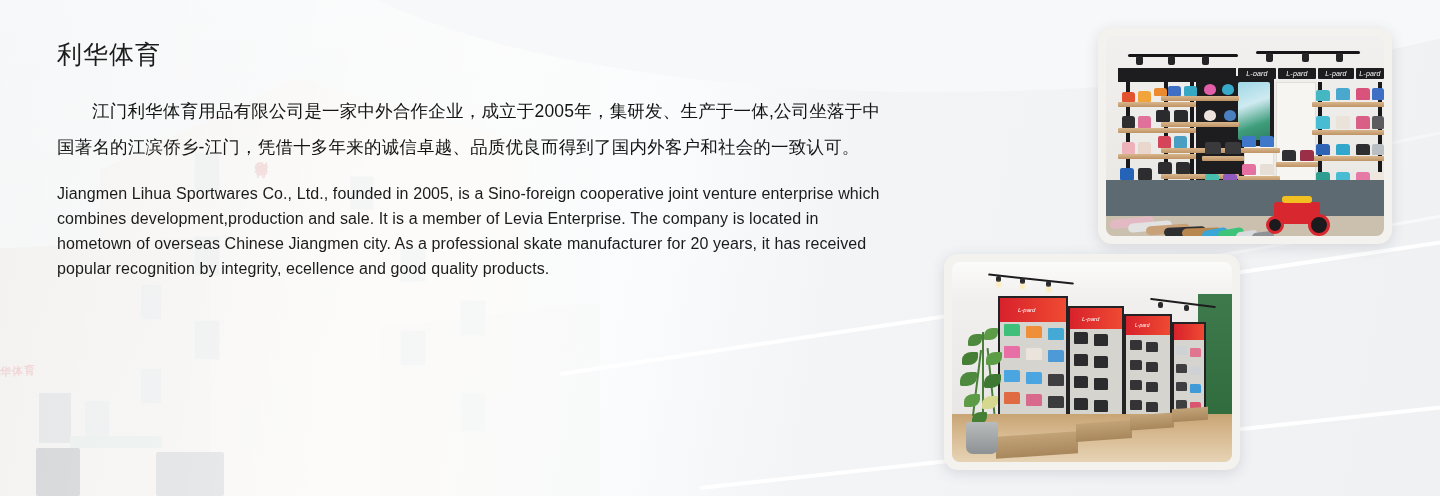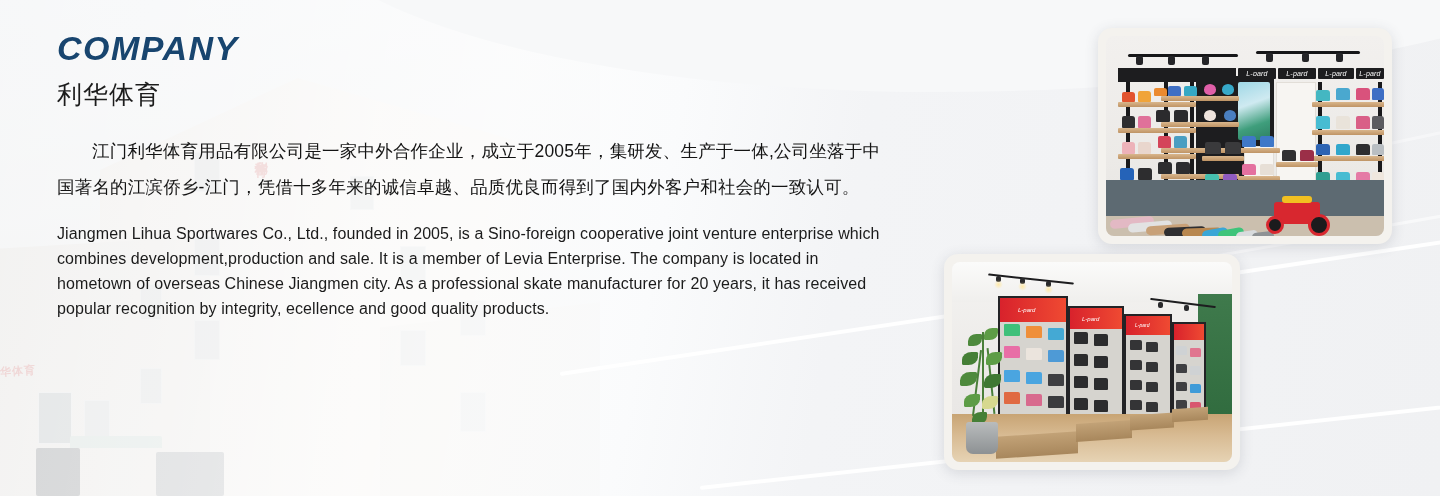--- a/index.html
+++ b/index.html
@@ -280,21 +280,20 @@
   <div class="swoosh-top"></div>
   <div class="swoosh-top2"></div>
 
   <div class="ribbon r4"></div>
   <div class="ribbon r3"></div>
   <div class="ribbon r1"></div>
   <div class="ribbon r2"></div>
 
   <div class="content">
     <div class="title-en">
-      <span class="ln1">COMPANY</span>
     </div>
     <div class="title-cn">利华体育</div>
     <p class="para-cn">江门利华体育用品有限公司是一家中外合作企业，成立于2005年，集研发、生产于一体,公司坐落于中国著名的江滨侨乡-江门，凭借十多年来的诚信卓越、品质优良而得到了国内外客户和社会的一致认可。</p>
     <p class="para-en">Jiangmen Lihua Sportwares Co., Ltd., founded in 2005, is a Sino-foreign cooperative joint venture enterprise which combines development,production and sale. It is a member of Levia Enterprise. The company is located in hometown of overseas Chinese Jiangmen city. As a professional skate manufacturer for 20 years, it has received popular recognition by integrity, ecellence and good quality products.</p>
   </div>
 
   <div class="photo-card photo-top">
     <div class="shot">
       <div class="sa-wall"></div>
 

